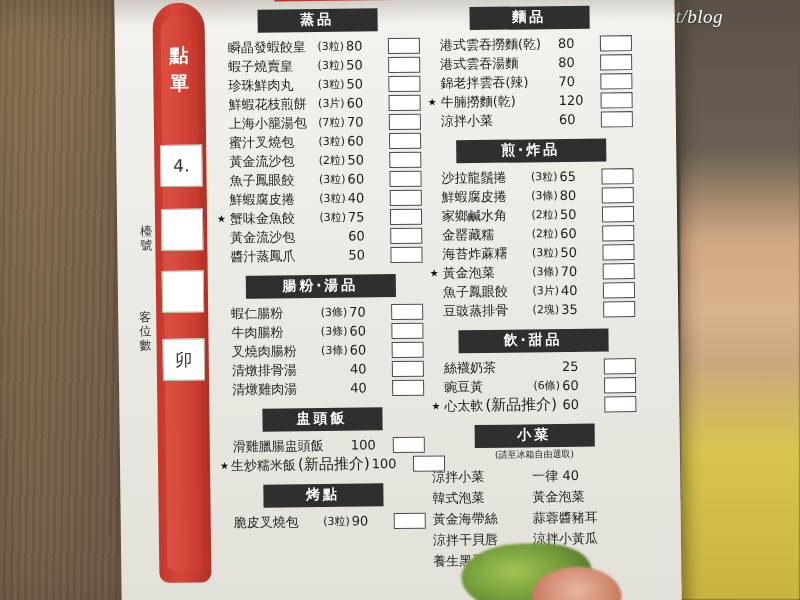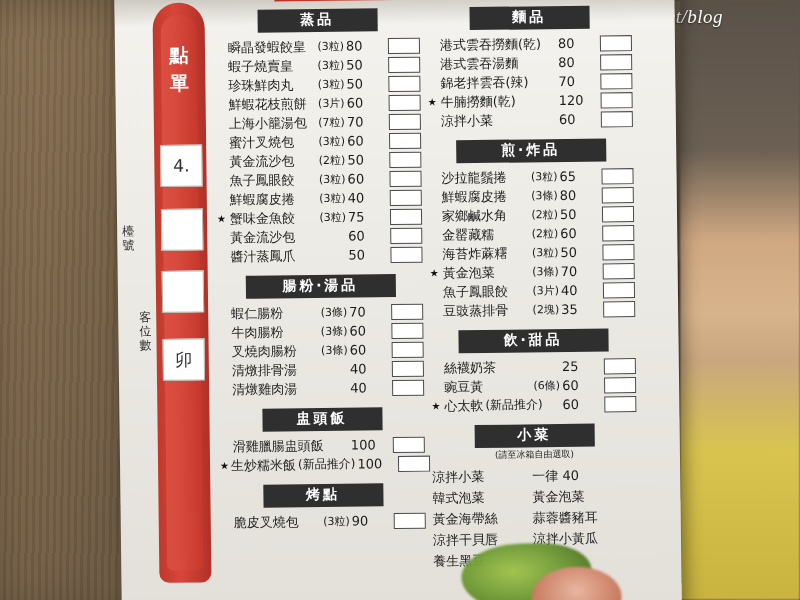--- a/index.html
+++ b/index.html
@@ -204,21 +204,21 @@
     width: 11px;
     font-size: 10px;
     color: #111;
     text-align: left;
   }
   .name {
     flex: 0 0 auto;
     padding-left: 2px;
   }
   .note {
-    font-size: 12px;
+    font-size: 15px;
     padding-left: 2px;
   }
   .qty {
     margin-left: auto;
     font-size: 11px;
     padding-right: 2px;
   }
   .price {
     width: 26px;
     text-align: left;
@@ -303,21 +303,21 @@
     <div class="clip-box" style="left:44px; top:222px;">
         <span></span>
       </div>
     <div class="clip-box" style="left:44px; top:284px;">
         <span></span>
       </div>
     <div class="clip-box" style="left:44px; top:352px;">
       <span>卯</span>
     </div>
 
-    <div class="side-label" style="left:0; top:238px;">檯號</div>
+    <div class="side-label" style="left:18px; top:238px;">檯號</div>
     <div class="side-label" style="left:16px; top:324px;">客位數</div>
 
     <div class="menu">
       <div class="col col-left">
           <div class="section-block">
             <div class="section-title">蒸品</div>
             <div class="row">
               <span class="star"></span>
               <span class="name">瞬晶發蝦餃皇</span>
               <span class="qty">(3粒)</span>

